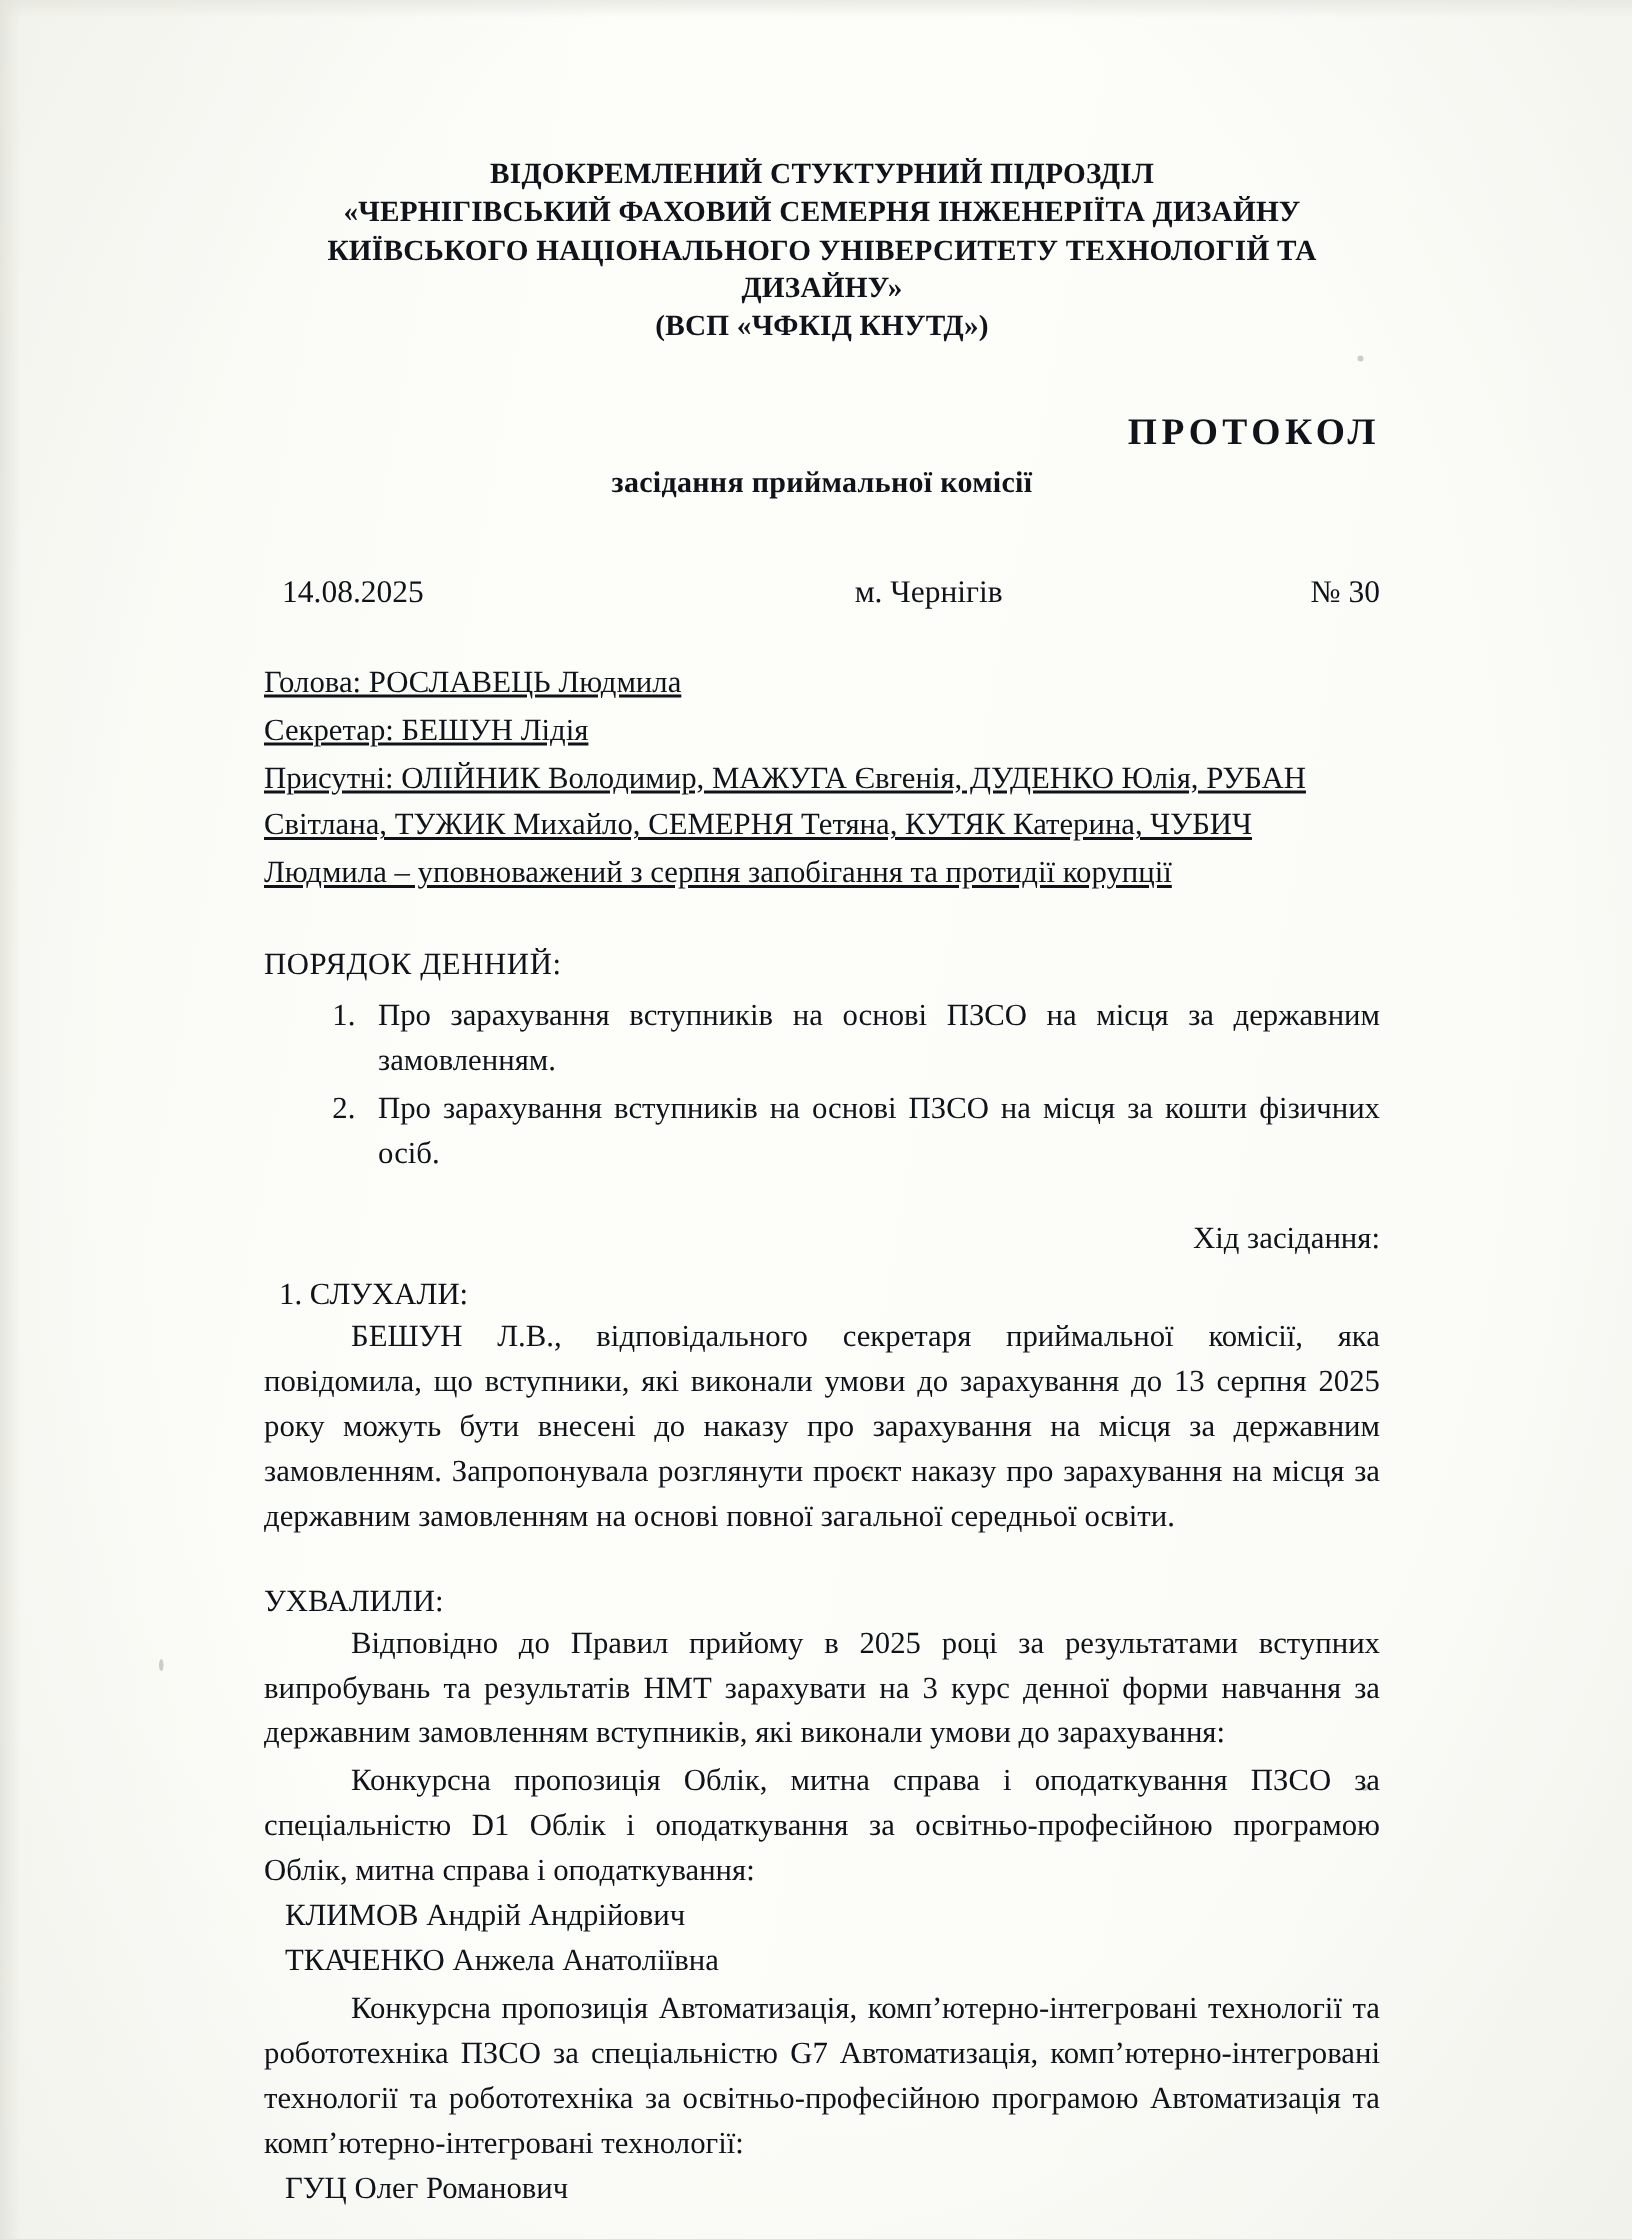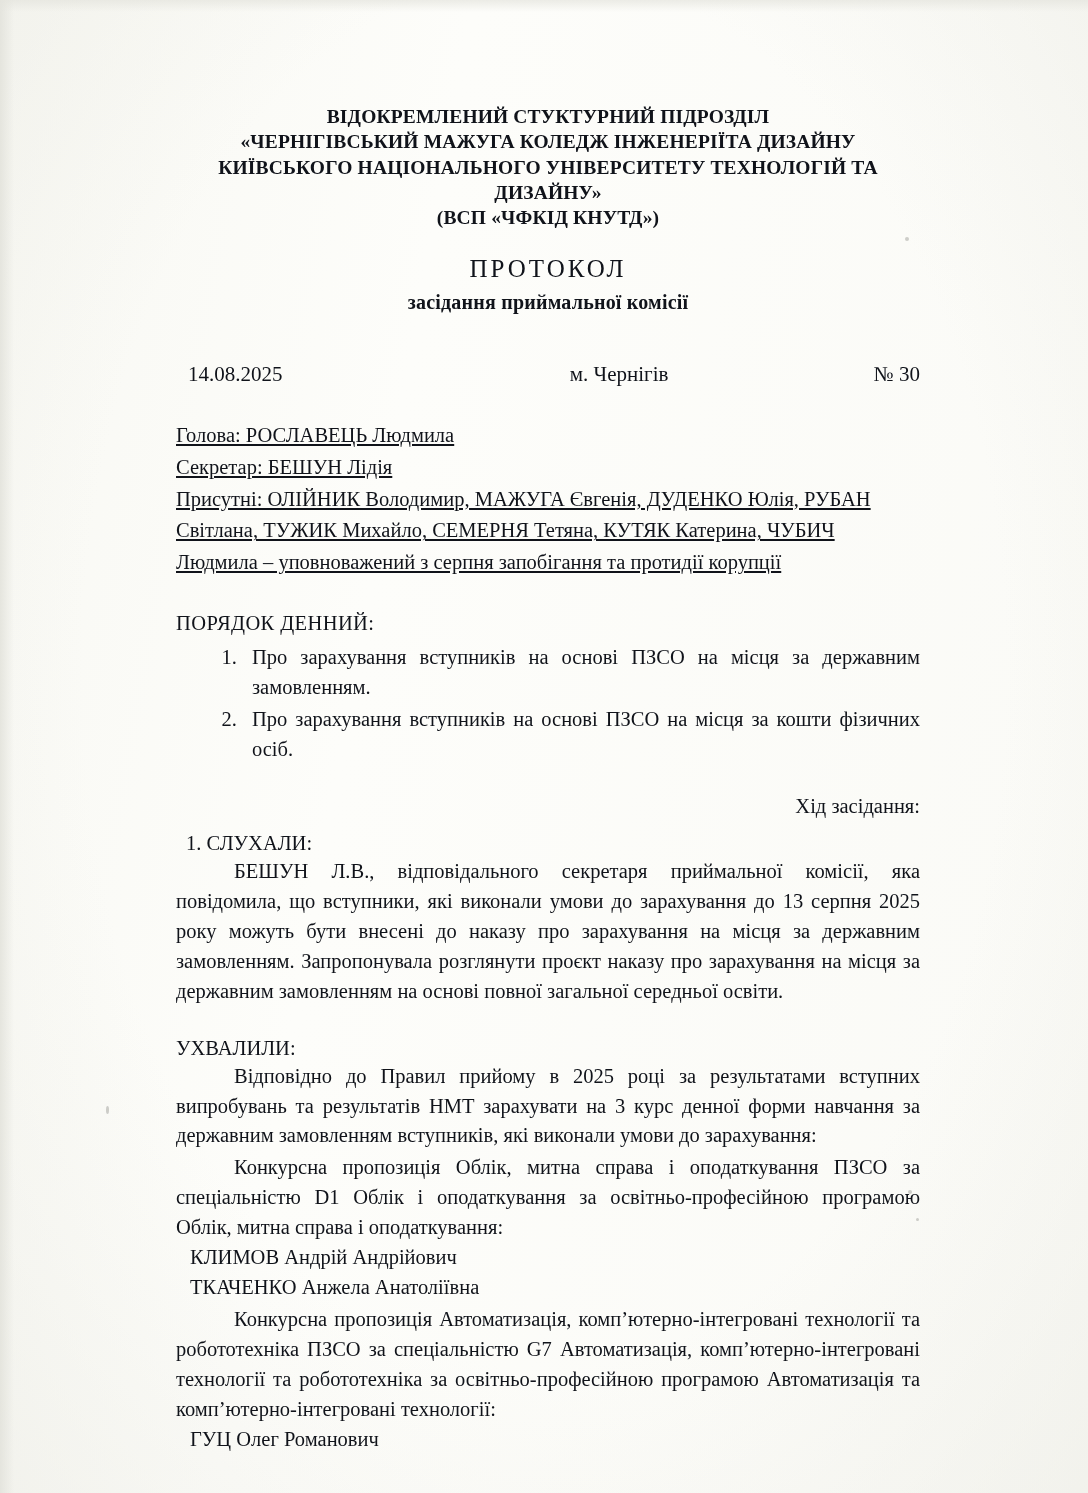--- a/index.html
+++ b/index.html
@@ -52,25 +52,25 @@
     text-align: center;
     font-weight: bold;
     font-size: 19.5px;
     line-height: 1.30;
     letter-spacing: 0.15px;
   }
   .heading-block div {
     white-space: nowrap;
   }
   .title-main {
-    text-align: center;
-    font-weight: normal;
+    text-align: right;
+    font-weight: bold;
     font-size: 25px;
     letter-spacing: 3px;
-    margin-top: 24px;
+    margin-top: 44px;
   }
   .title-sub {
     text-align: center;
     font-weight: bold;
     font-size: 20px;
     margin-top: 8px;
     letter-spacing: 0.2px;
   }
   .meta-row {
     display: flex;
@@ -153,21 +153,21 @@
 
   <div class="speck" style="left:905px; top:237px; width:4px; height:4px;"></div>
   <div class="speck" style="left:106px; top:1106px; width:3px; height:8px;"></div>
   <div class="speck" style="left:908px; top:1190px; width:4px; height:4px;"></div>
   <div class="speck" style="left:916px; top:1218px; width:3px; height:3px;"></div>
 
   <div class="content">
 
     <div class="heading-block">
       <div>ВІДОКРЕМЛЕНИЙ СТУКТУРНИЙ ПІДРОЗДІЛ</div>
-      <div>«ЧЕРНІГІВСЬКИЙ МАЖУГА КОЛЕДЖ ІНЖЕНЕРІЇТА ДИЗАЙНУ</div>
+      <div>«ЧЕРНІГІВСЬКИЙ ФАХОВИЙ СЕМЕРНЯ ІНЖЕНЕРІЇТА ДИЗАЙНУ</div>
       <div>КИЇВСЬКОГО НАЦІОНАЛЬНОГО УНІВЕРСИТЕТУ ТЕХНОЛОГІЙ ТА</div>
       <div>ДИЗАЙНУ»</div>
       <div>(ВСП «ЧФКІД КНУТД»)</div>
     </div>
 
     <div class="title-main">ПРОТОКОЛ</div>
     <div class="title-sub">засідання приймальної комісії</div>
 
     <div class="meta-row">
       <span class="date">14.08.2025</span>

